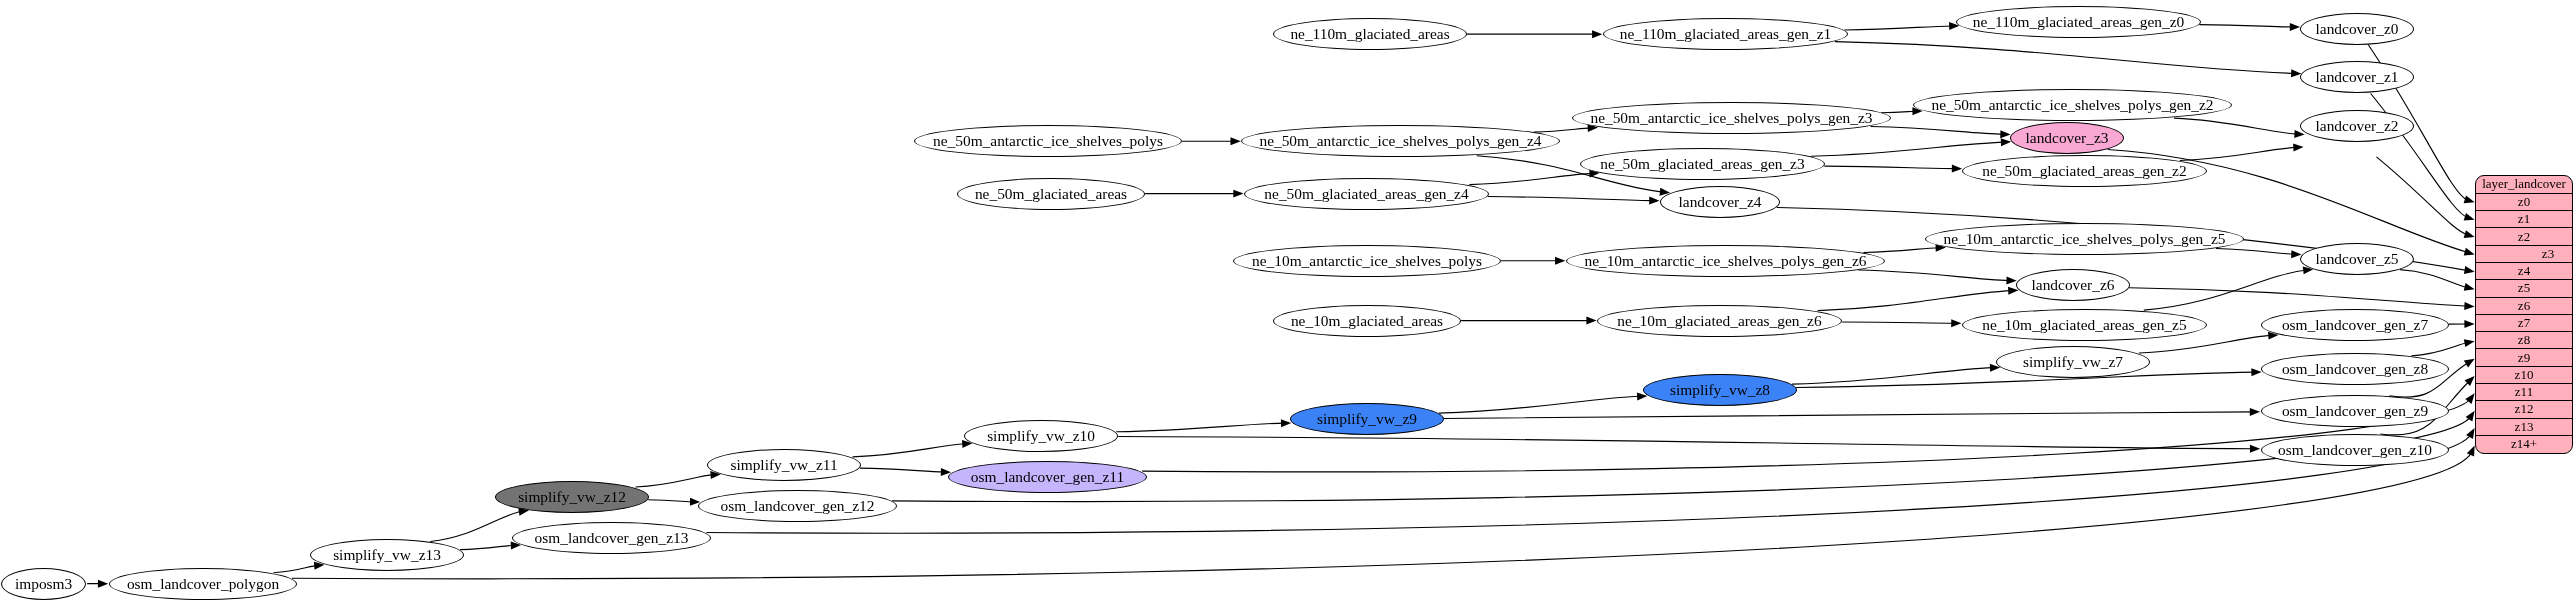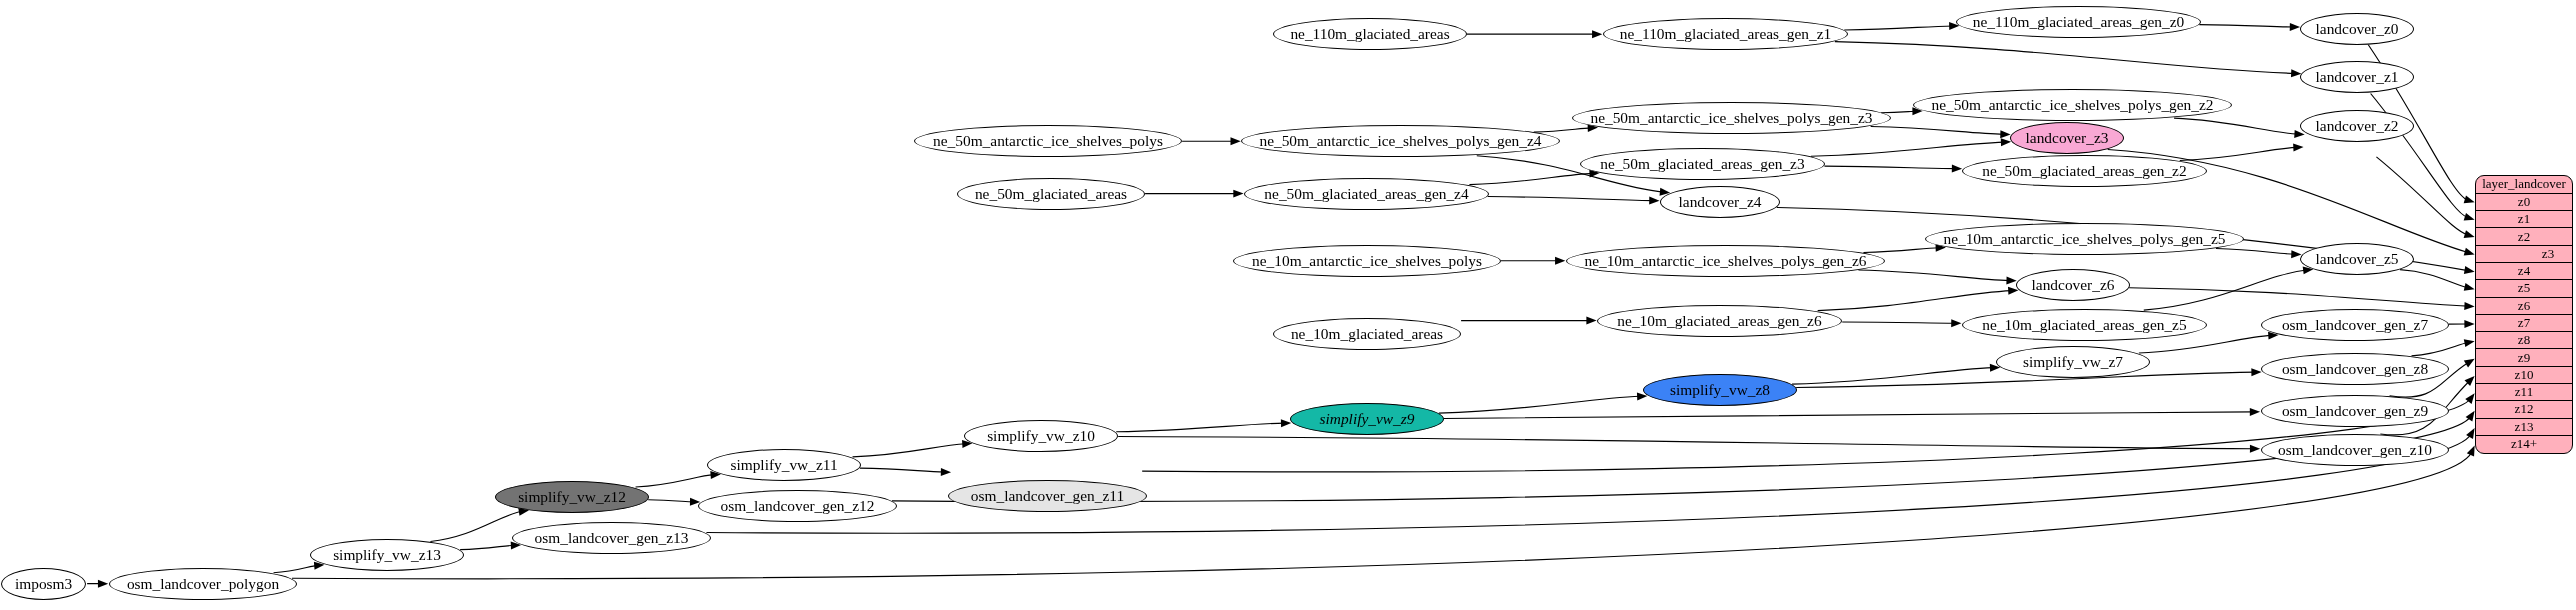--- a/index.html
+++ b/index.html
@@ -146,27 +146,27 @@
       </div>
       <div class="node" style="left: 495px; top: 481px; width: 154px; height: 32px; background: #737373; border-color: rgb(0, 0, 0); text-align: center;">
         <span>simplify_vw_z12</span>
       </div>
       <div class="node" style="left: 698px; top: 490px; width: 199px; height: 32px; background: rgb(255, 255, 255); border-color: rgb(0, 0, 0);">
         <span>osm_landcover_gen_z12</span>
       </div>
       <div class="node" style="left: 707px; top: 449px; width: 154px; height: 32px; background: rgb(255, 255, 255); border-color: rgb(0, 0, 0);">
         <span>simplify_vw_z11</span>
       </div>
-      <div class="node" style="left: 948px; top: 480px; width: 199px; height: 32px; background: #e5e5e5; border-color: rgb(0, 0, 0); align-items: center;">
+      <div class="node" style="left: 948px; top: 461px; width: 199px; height: 32px; background: #c4b5fd; border-color: rgb(0, 0, 0); align-items: center;">
         <span>osm_landcover_gen_z11</span>
       </div>
       <div class="node" style="left: 964px; top: 420px; width: 154px; height: 32px; background: rgb(255, 255, 255); border-color: rgb(0, 0, 0);">
         <span>simplify_vw_z10</span>
       </div>
-      <div class="node" style="left: 1290px; top: 403px; width: 154px; height: 32px; background: #14b8a6; border-color: rgb(0, 0, 0); font-style: italic;">
+      <div class="node" style="left: 1290px; top: 403px; width: 154px; height: 32px; background: #3b82f6; border-color: rgb(0, 0, 0);">
         <span>simplify_vw_z9</span>
       </div>
       <div class="node" style="left: 1643px; top: 374px; width: 154px; height: 32px; background: #3b82f6; border-color: rgb(0, 0, 0);">
         <span>simplify_vw_z8</span>
       </div>
       <div class="node" style="left: 1996px; top: 346px; width: 154px; height: 32px; background: rgb(255, 255, 255); border-color: rgb(0, 0, 0);">
         <span>simplify_vw_z7</span>
       </div>
       <div class="node" style="left: 2261px; top: 309px; width: 188px; height: 32px; background: rgb(255, 255, 255); border-color: rgb(0, 0, 0);">
         <span>osm_landcover_gen_z7</span>
@@ -236,21 +236,21 @@
       </div>
       <div class="node" style="left: 1925px; top: 223px; width: 319px; height: 32px; background: rgb(255, 255, 255); border-color: rgb(0, 0, 0);">
         <span>ne_10m_antarctic_ice_shelves_polys_gen_z5</span>
       </div>
       <div class="node" style="left: 2016px; top: 269px; width: 114px; height: 32px; background: rgb(255, 255, 255); border-color: rgb(0, 0, 0);">
         <span>landcover_z6</span>
       </div>
       <div class="node" style="left: 2300px; top: 243px; width: 114px; height: 32px; background: rgb(255, 255, 255); border-color: rgb(0, 0, 0);">
         <span>landcover_z5</span>
       </div>
-      <div class="node" style="left: 1273px; top: 305px; width: 188px; height: 32px; background: rgb(255, 255, 255); border-color: rgb(0, 0, 0); margin-top: 13px;">
+      <div class="node" style="left: 1273px; top: 305px; width: 188px; height: 32px; background: rgb(255, 255, 255); border-color: rgb(0, 0, 0);">
         <span>ne_10m_glaciated_areas</span>
       </div>
       <div class="node" style="left: 1597px; top: 305px; width: 245px; height: 32px; background: rgb(255, 255, 255); border-color: rgb(0, 0, 0);">
         <span>ne_10m_glaciated_areas_gen_z6</span>
       </div>
       <div class="node" style="left: 1962px; top: 309px; width: 245px; height: 32px; background: rgb(255, 255, 255); border-color: rgb(0, 0, 0);">
         <span>ne_10m_glaciated_areas_gen_z5</span>
       </div>
     </div>
   <div id="ltable" style="left: 2475px; top: 175px; width: 98px; height: 279px; background: rgb(255, 176, 188); border-color: rgb(0, 0, 0);">

